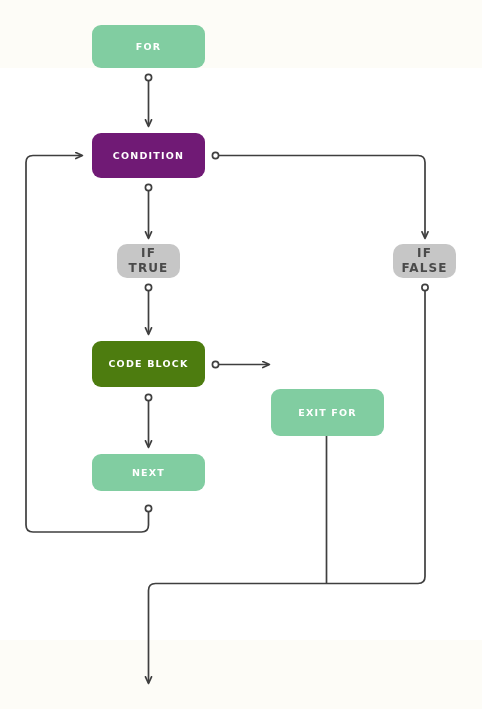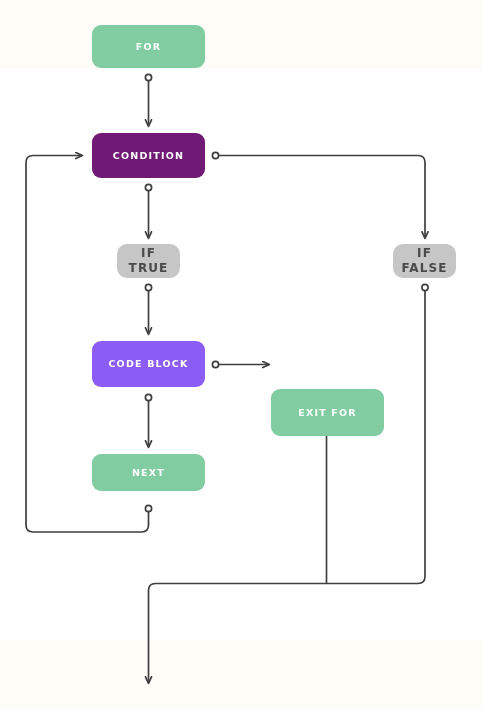--- a/index.html
+++ b/index.html
@@ -49,21 +49,21 @@
     border-radius: 9px;
     user-select: none;
   }
   .node-proc {
     color: #ffffff;
     font-size: 9.5px;
     font-weight: 700;
   }
   .node-green { background: #81cda1; }
   .node-blue  { background: #701a75; }
-  .node-red   { background: #8b5cf6; }
+  .node-red   { background: #4d7c0f; }
   .node-gray {
     background: #c6c6c6;
     color: #4a4a4a;
     font-size: 12px;
     font-weight: 700;
     border-radius: 10px;
     letter-spacing: 1.1px;
   }
   .node-gray .lbl { white-space: pre-line; }
 </style>

